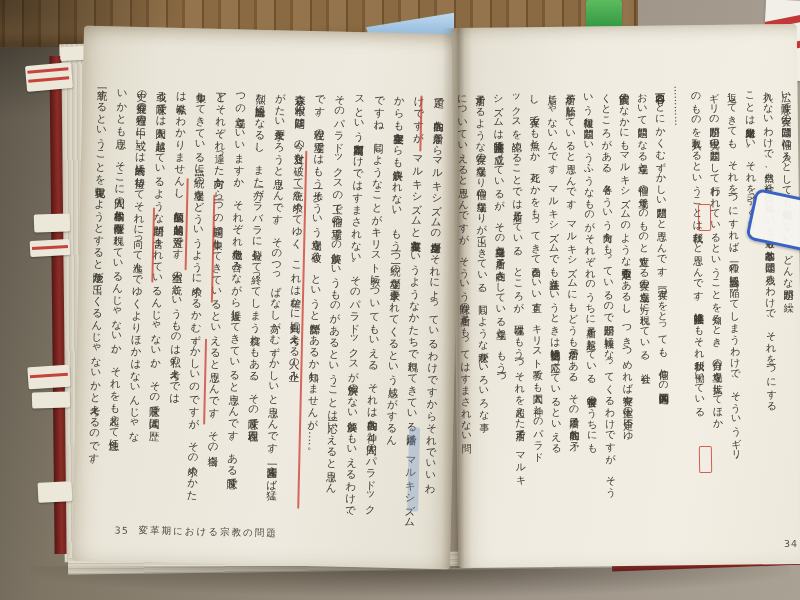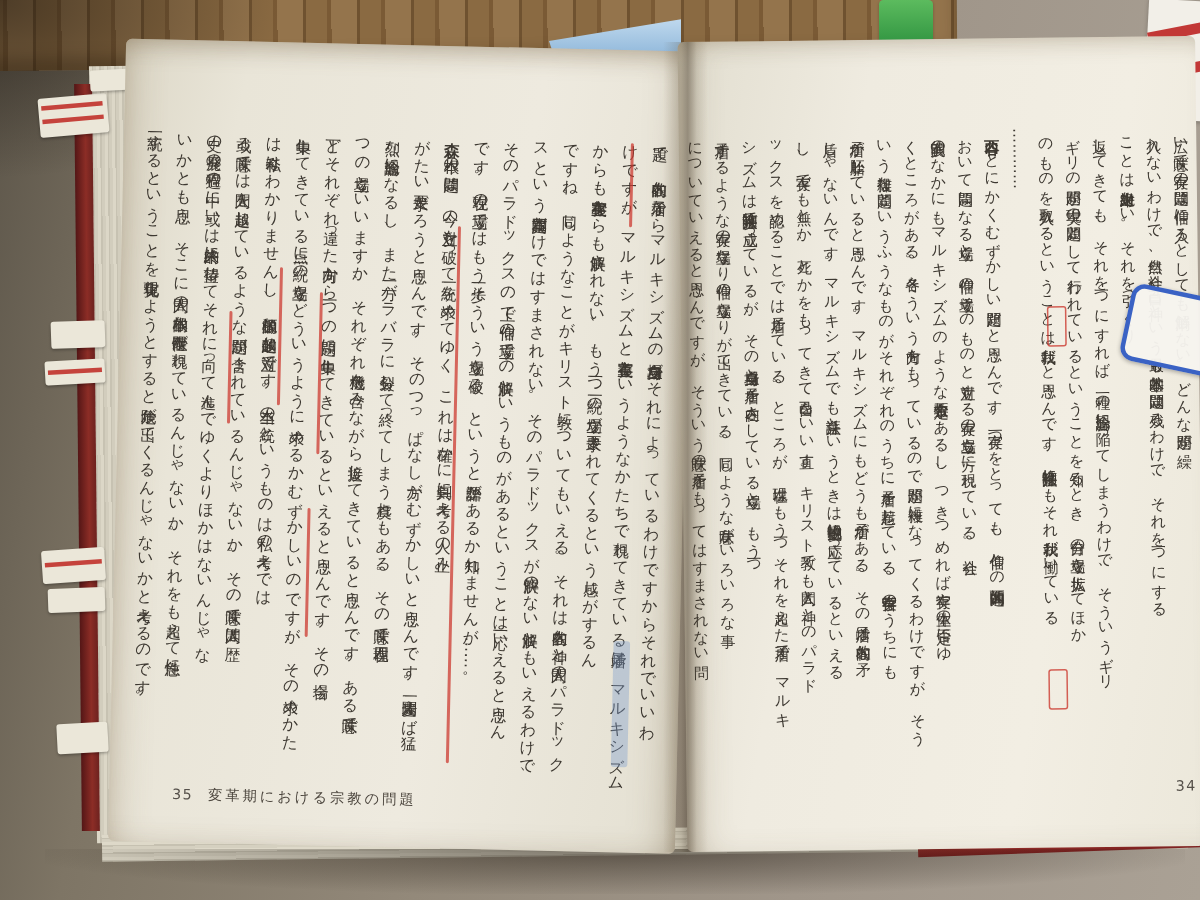--- a/index.html
+++ b/index.html
@@ -149,21 +149,21 @@
         <div class="col">くところがある。各々そういう方向をもっているので問題が複雑になってくるわけですが、そう</div>
         <div class="col">いう複雑な問題というふうなものがそれぞれのうちに矛盾を惹起している、実存哲学のうちにも</div>
         <div class="col">矛盾が胚胎していると思うんです。マルキシズムにもどうも矛盾がある。その矛盾は内在的な矛</div>
         <div class="col">盾じゃないんです。マルキシズムでも弁証法というときは唯物史観に一応立っているといえる</div>
         <div class="col">し、実存でも無とか、死とかをもってきて自己をいい直す。キリスト教でも人間と神とのパラド</div>
         <div class="col">ックスを認めることでは矛盾している。ところが、現在はもう一つそれを超えた矛盾で、マルキ</div>
         <div class="col">シズムは唯物弁証法で成立っているが、その立場自身と矛盾を内在さしている立場と、もう一つ</div>
         <div class="col">矛盾するような実存の立場なり信仰の立場なりが出てきている。同じような意味がいろいろな事</div>
         <div class="col">についていえると思うんですが、そういう意味の矛盾をもってはすまされない問</div>
       </div>
-    <div class="folio" style="left:326px;top:495px;">34</div>
+    <div class="folio" style="left:326px;top:514px;">34</div>
     <div class="mark-red-box" style="left:244px;top:179px;height:25px;"></div>
     <div class="mark-red-box" style="left:242px;top:421px;height:25px;"></div>
   </div>
 
   <div class="gutter"></div>
 
   <div class="index-tab"></div>
 
 </div>
 

